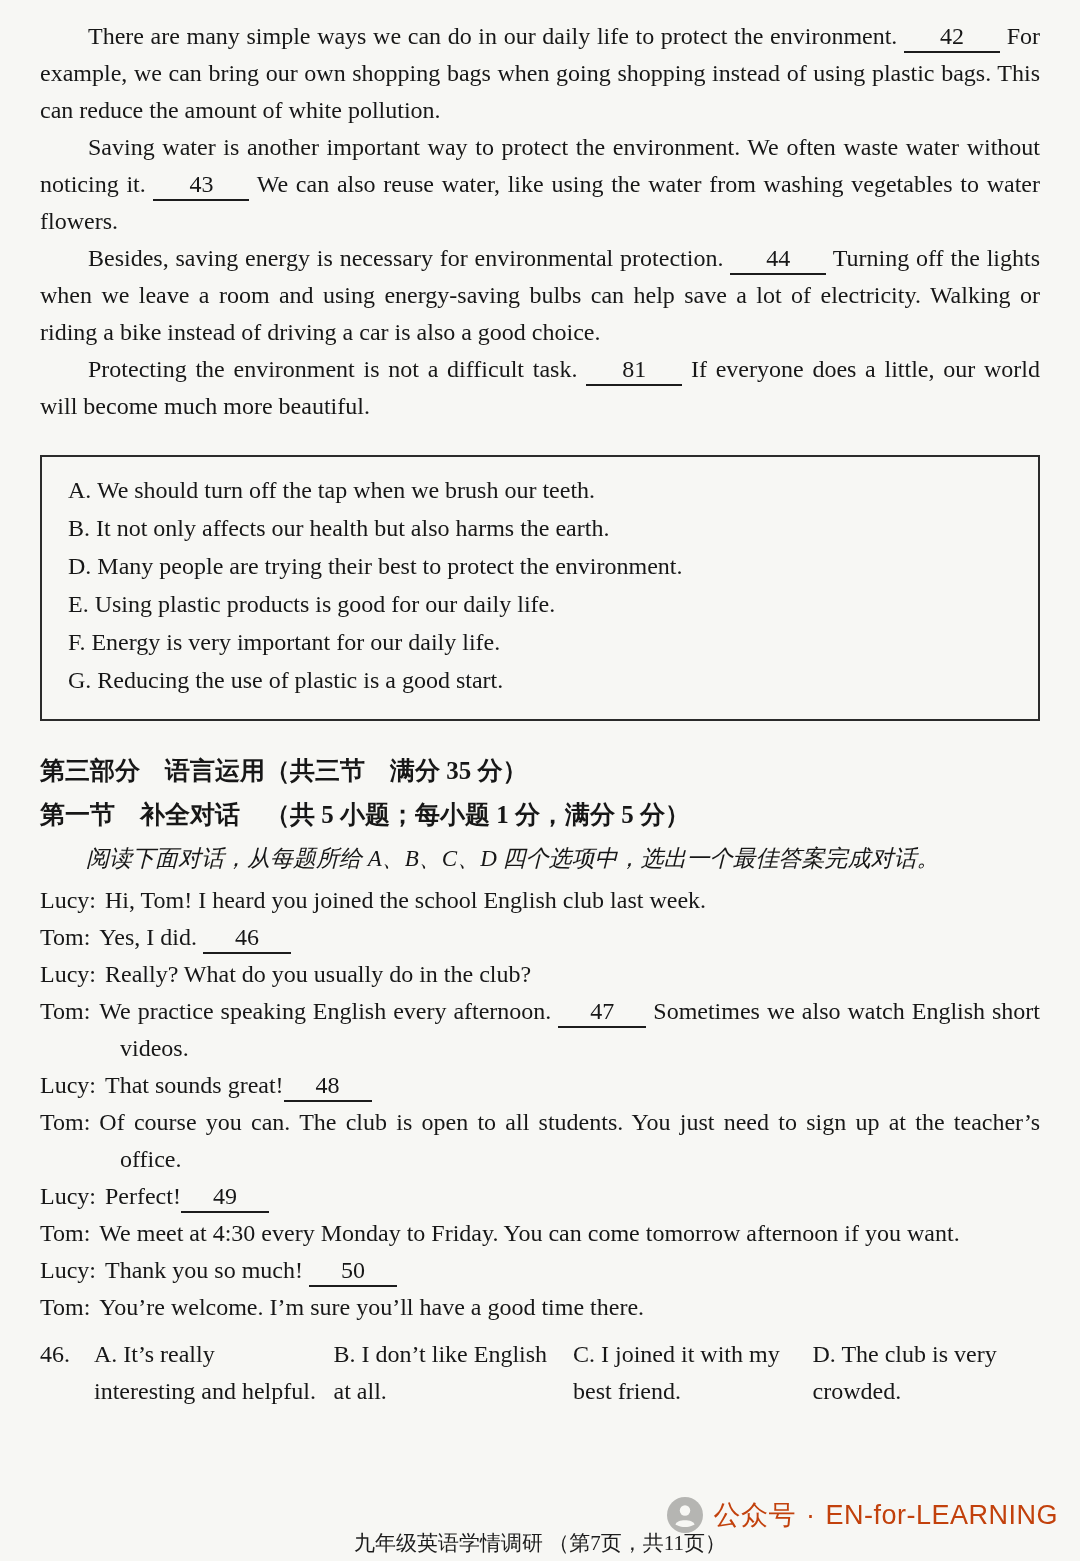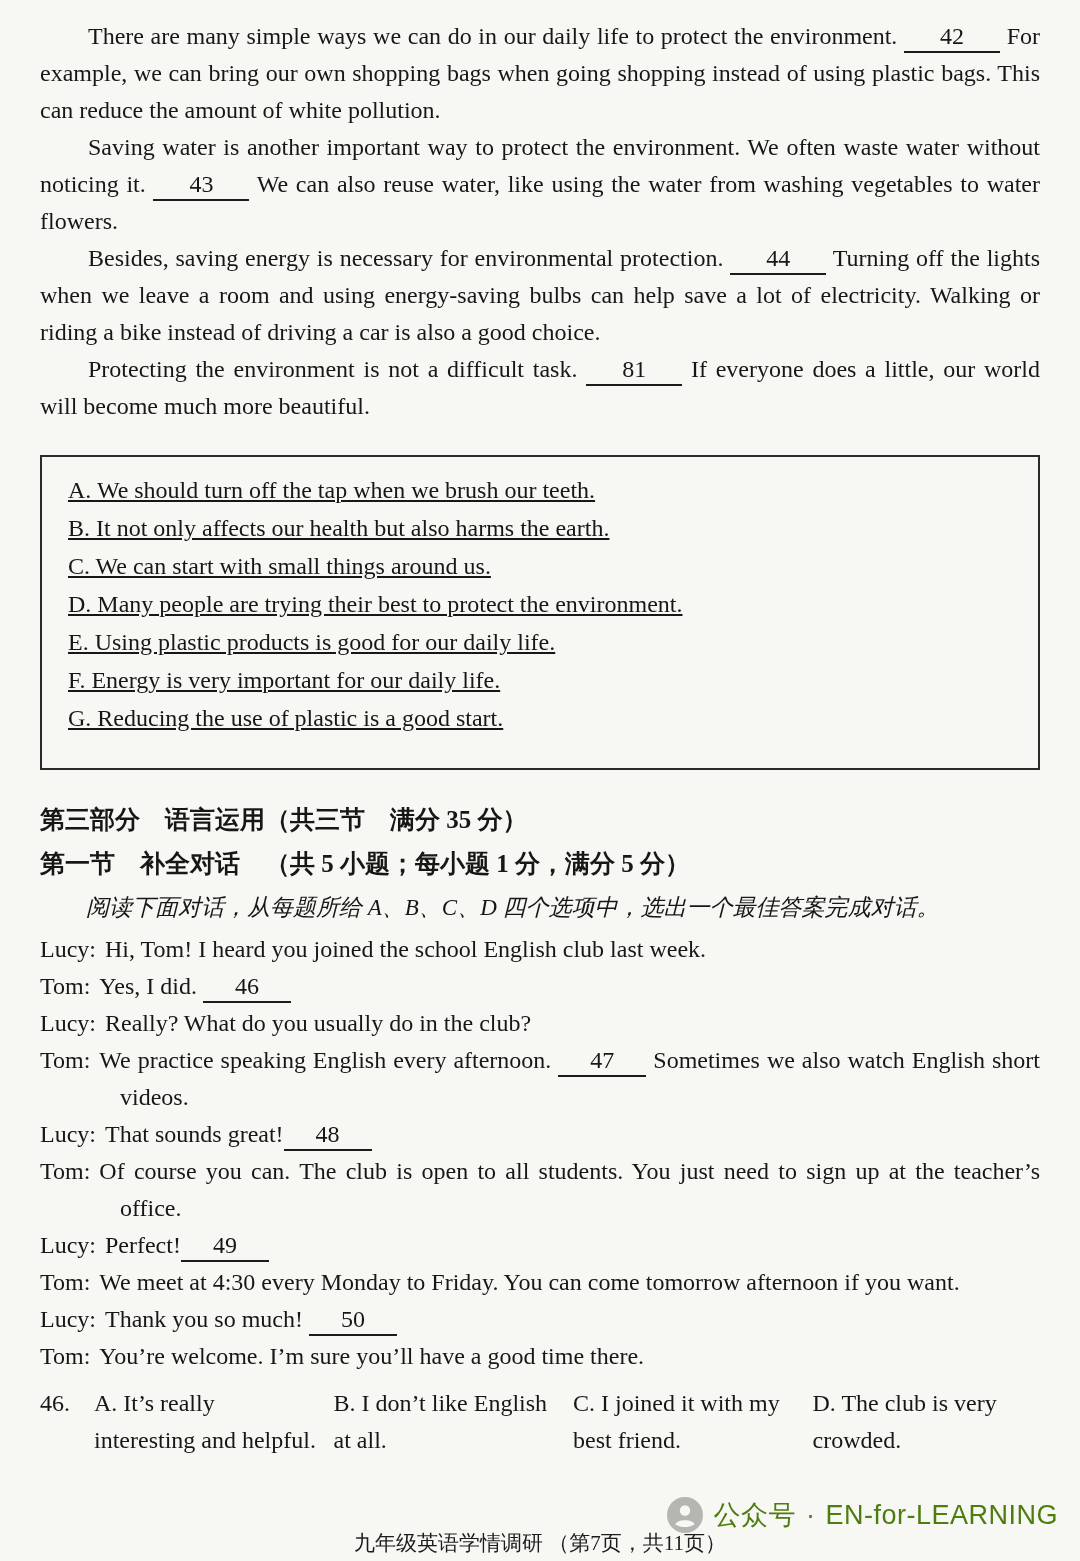--- a/index.html
+++ b/index.html
@@ -34,23 +34,22 @@
     border-bottom: 2px solid #1c1c1c;
     text-align: center;
     text-indent: 0;
     line-height: 1.05;
   }
 
   
   .options-box {
     margin-top: 30px;
     border: 2px solid #2b2b2b;
-    padding: 14px 26px 31px 26px;
+    padding: 14px 26px 20px 26px;
     background: transparent;
-    text-decoration: underline;
   }
   .opt-line {
     font-size: 24px;
     line-height: 38px;
   }
 
   
   .h-part {
     margin: 34px 0 0 0;
     font-size: 25px;
@@ -106,21 +105,21 @@
     font-size: 21px;
     color: #1c1c1c;
   }
   .watermark {
     position: absolute;
     right: 22px;
     bottom: 28px;
     display: flex;
     align-items: center;
     gap: 10px;
-    color: #4d7c0f;
+    color: #c2410c;
     font-size: 27px;
     font-family: "Liberation Sans", "DejaVu Sans", sans-serif;
     letter-spacing: 0.5px;
   }
   .wm-icon { width: 36px; height: 36px; flex: none; display: inline-block; }
 </style>
 </head>
 <body>
 
 <div class="page">
@@ -128,21 +127,20 @@
   <section class="passage">
     <p><span>There are many simple ways we can do in our daily life to protect the environment.</span> <span class="blank">42</span> <span>For example, we can bring our own shopping bags when going shopping instead of using plastic bags. This can reduce the amount of white pollution.</span></p>
     <p><span>Saving water is another important way to protect the environment. We often waste water without noticing it.</span> <span class="blank">43</span> <span>We can also reuse water, like using the water from washing vegetables to water flowers.</span></p>
     <p><span>Besides, saving energy is necessary for environmental protection.</span> <span class="blank">44</span> <span>Turning off the lights when we leave a room and using energy-saving bulbs can help save a lot of electricity. Walking or riding a bike instead of driving a car is also a good choice.</span></p>
     <p><span>Protecting the environment is not a difficult task.</span> <span class="blank">81</span> <span>If everyone does a little, our world will become much more beautiful.</span></p>
   </section>
 
   <div class="options-box">
     <div class="opt-line">A. We should turn off the tap when we brush our teeth.</div>
     <div class="opt-line">B. It not only affects our health but also harms the earth.</div>
-    <div class="opt-line">C. We can start with small things around us.</div>
     <div class="opt-line">D. Many people are trying their best to protect the environment.</div>
     <div class="opt-line">E. Using plastic products is good for our daily life.</div>
     <div class="opt-line">F. Energy is very important for our daily life.</div>
     <div class="opt-line">G. Reducing the use of plastic is a good start.</div>
   </div>
 
   <div class="h-part">第三部分　语言运用（共三节　满分 35 分）</div>
   <div class="h-sec">第一节　补全对话　（共 5 小题；每小题 1 分，满分 5 分）</div>
   <div class="instruction">阅读下面对话，从每题所给 A、B、C、D 四个选项中，选出一个最佳答案完成对话。</div>
 

